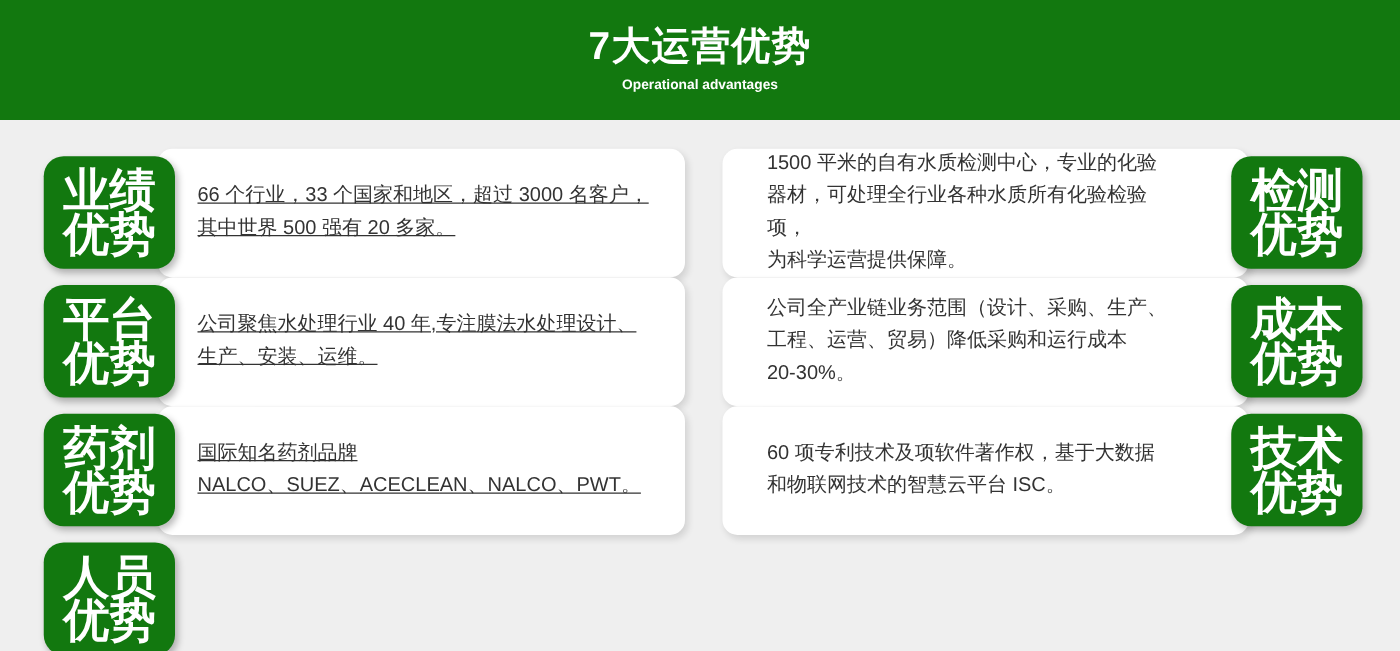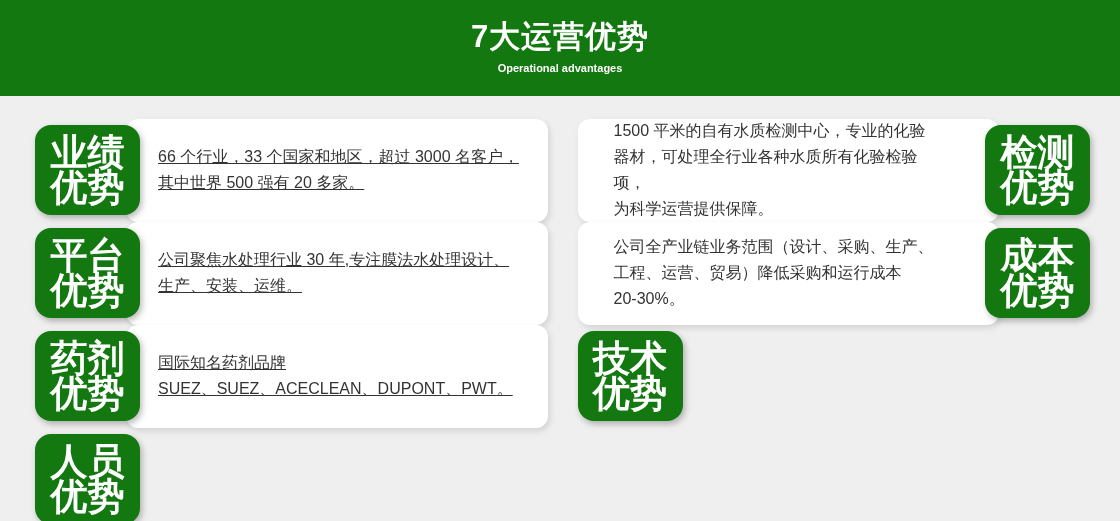--- a/index.html
+++ b/index.html
@@ -109,40 +109,42 @@
 为科学运营提供保障。</div>
         <div class="card-label">检测
 优势</div>
       </div>
     </div>
 
     <div class="row">
       <div class="card left">
         <div class="card-label">平台
 优势</div>
-        <div class="card-box">公司聚焦水处理行业 30 年,专注膜法水处理设计、
+        <div class="card-box">公司聚焦水处理行业 40 年,专注膜法水处理设计、
 生产、安装、运维。</div>
       </div>
       <div class="card right">
         <div class="card-box">公司全产业链业务范围（设计、采购、生产、
 工程、运营、贸易）降低采购和运行成本
 20-30%。</div>
         <div class="card-label">成本
 优势</div>
       </div>
     </div>
 
     <div class="row">
       <div class="card left">
         <div class="card-label">药剂
 优势</div>
         <div class="card-box">国际知名药剂品牌
-SUEZ、SUEZ、ACECLEAN、DUPONT、PWT。</div>
+NALCO、SUEZ、ACECLEAN、NALCO、PWT。</div>
       </div>
       <div class="card right">
+        <div class="card-box">60 项专利技术及项软件著作权，基于大数据
+和物联网技术的智慧云平台 ISC。</div>
         <div class="card-label">技术
 优势</div>
       </div>
     </div>
 
     <div class="row">
       <div class="card left full">
         <div class="card-label">人员
 优势</div>
       </div>

